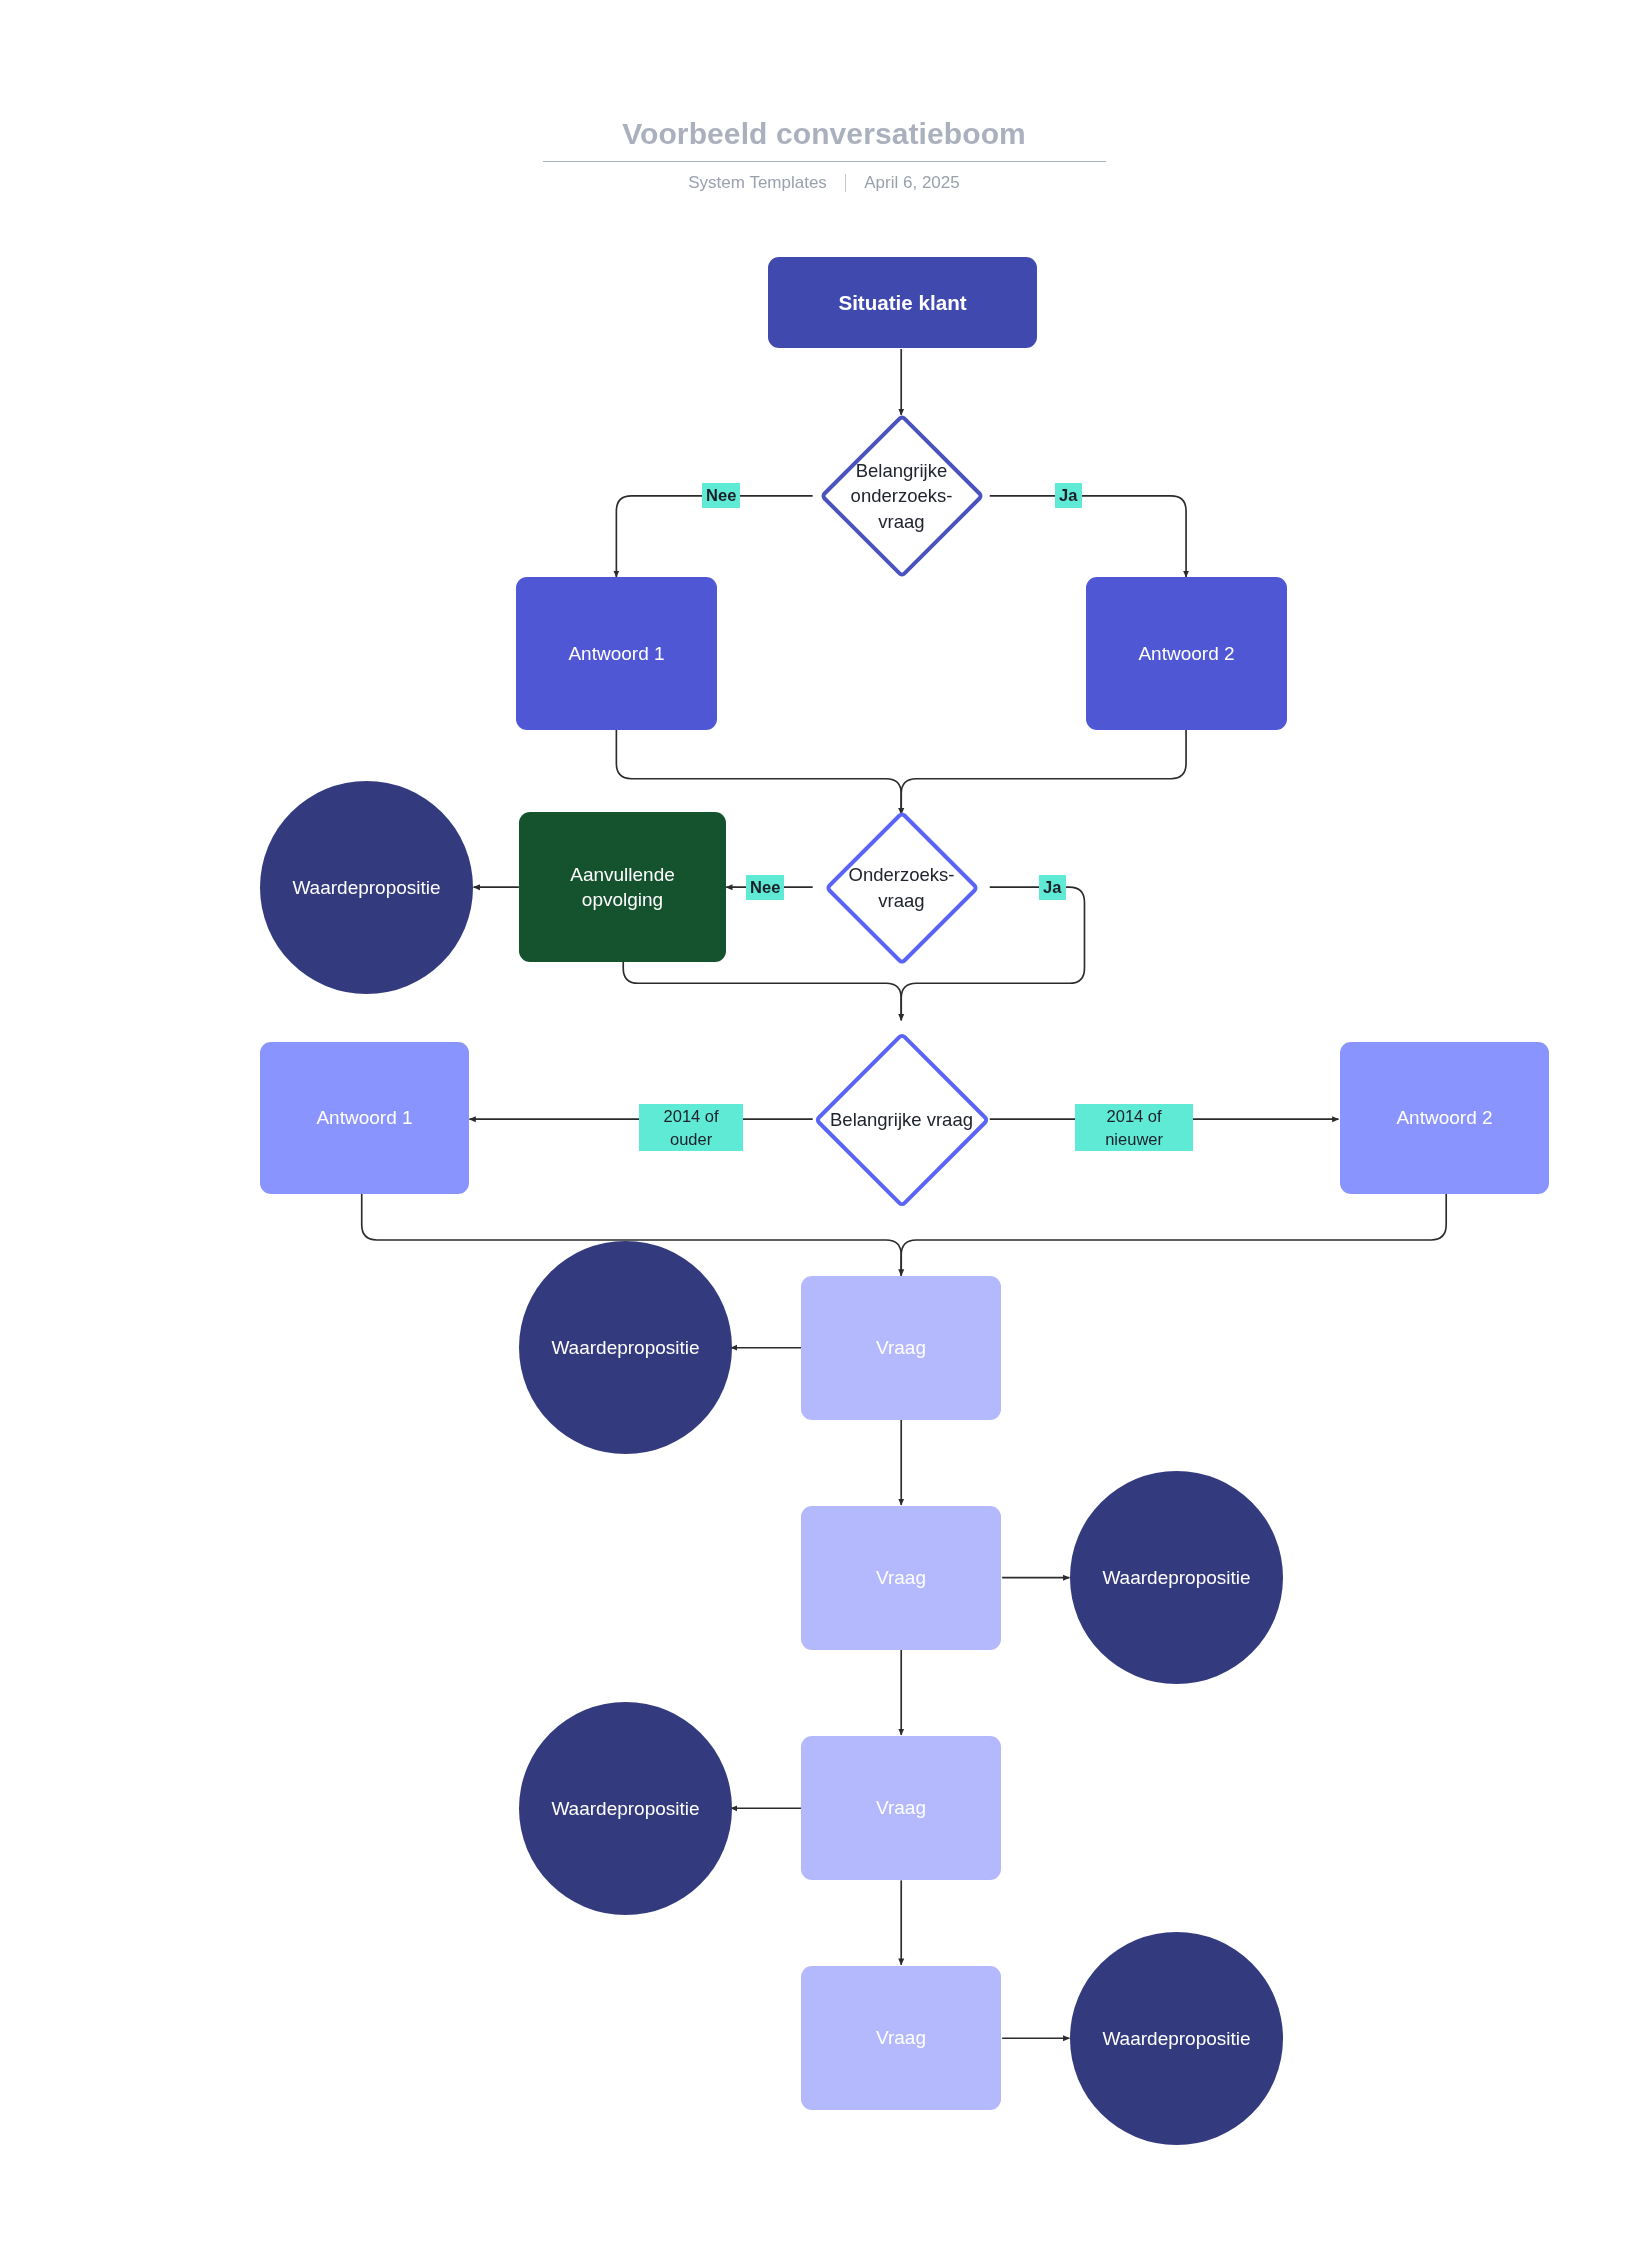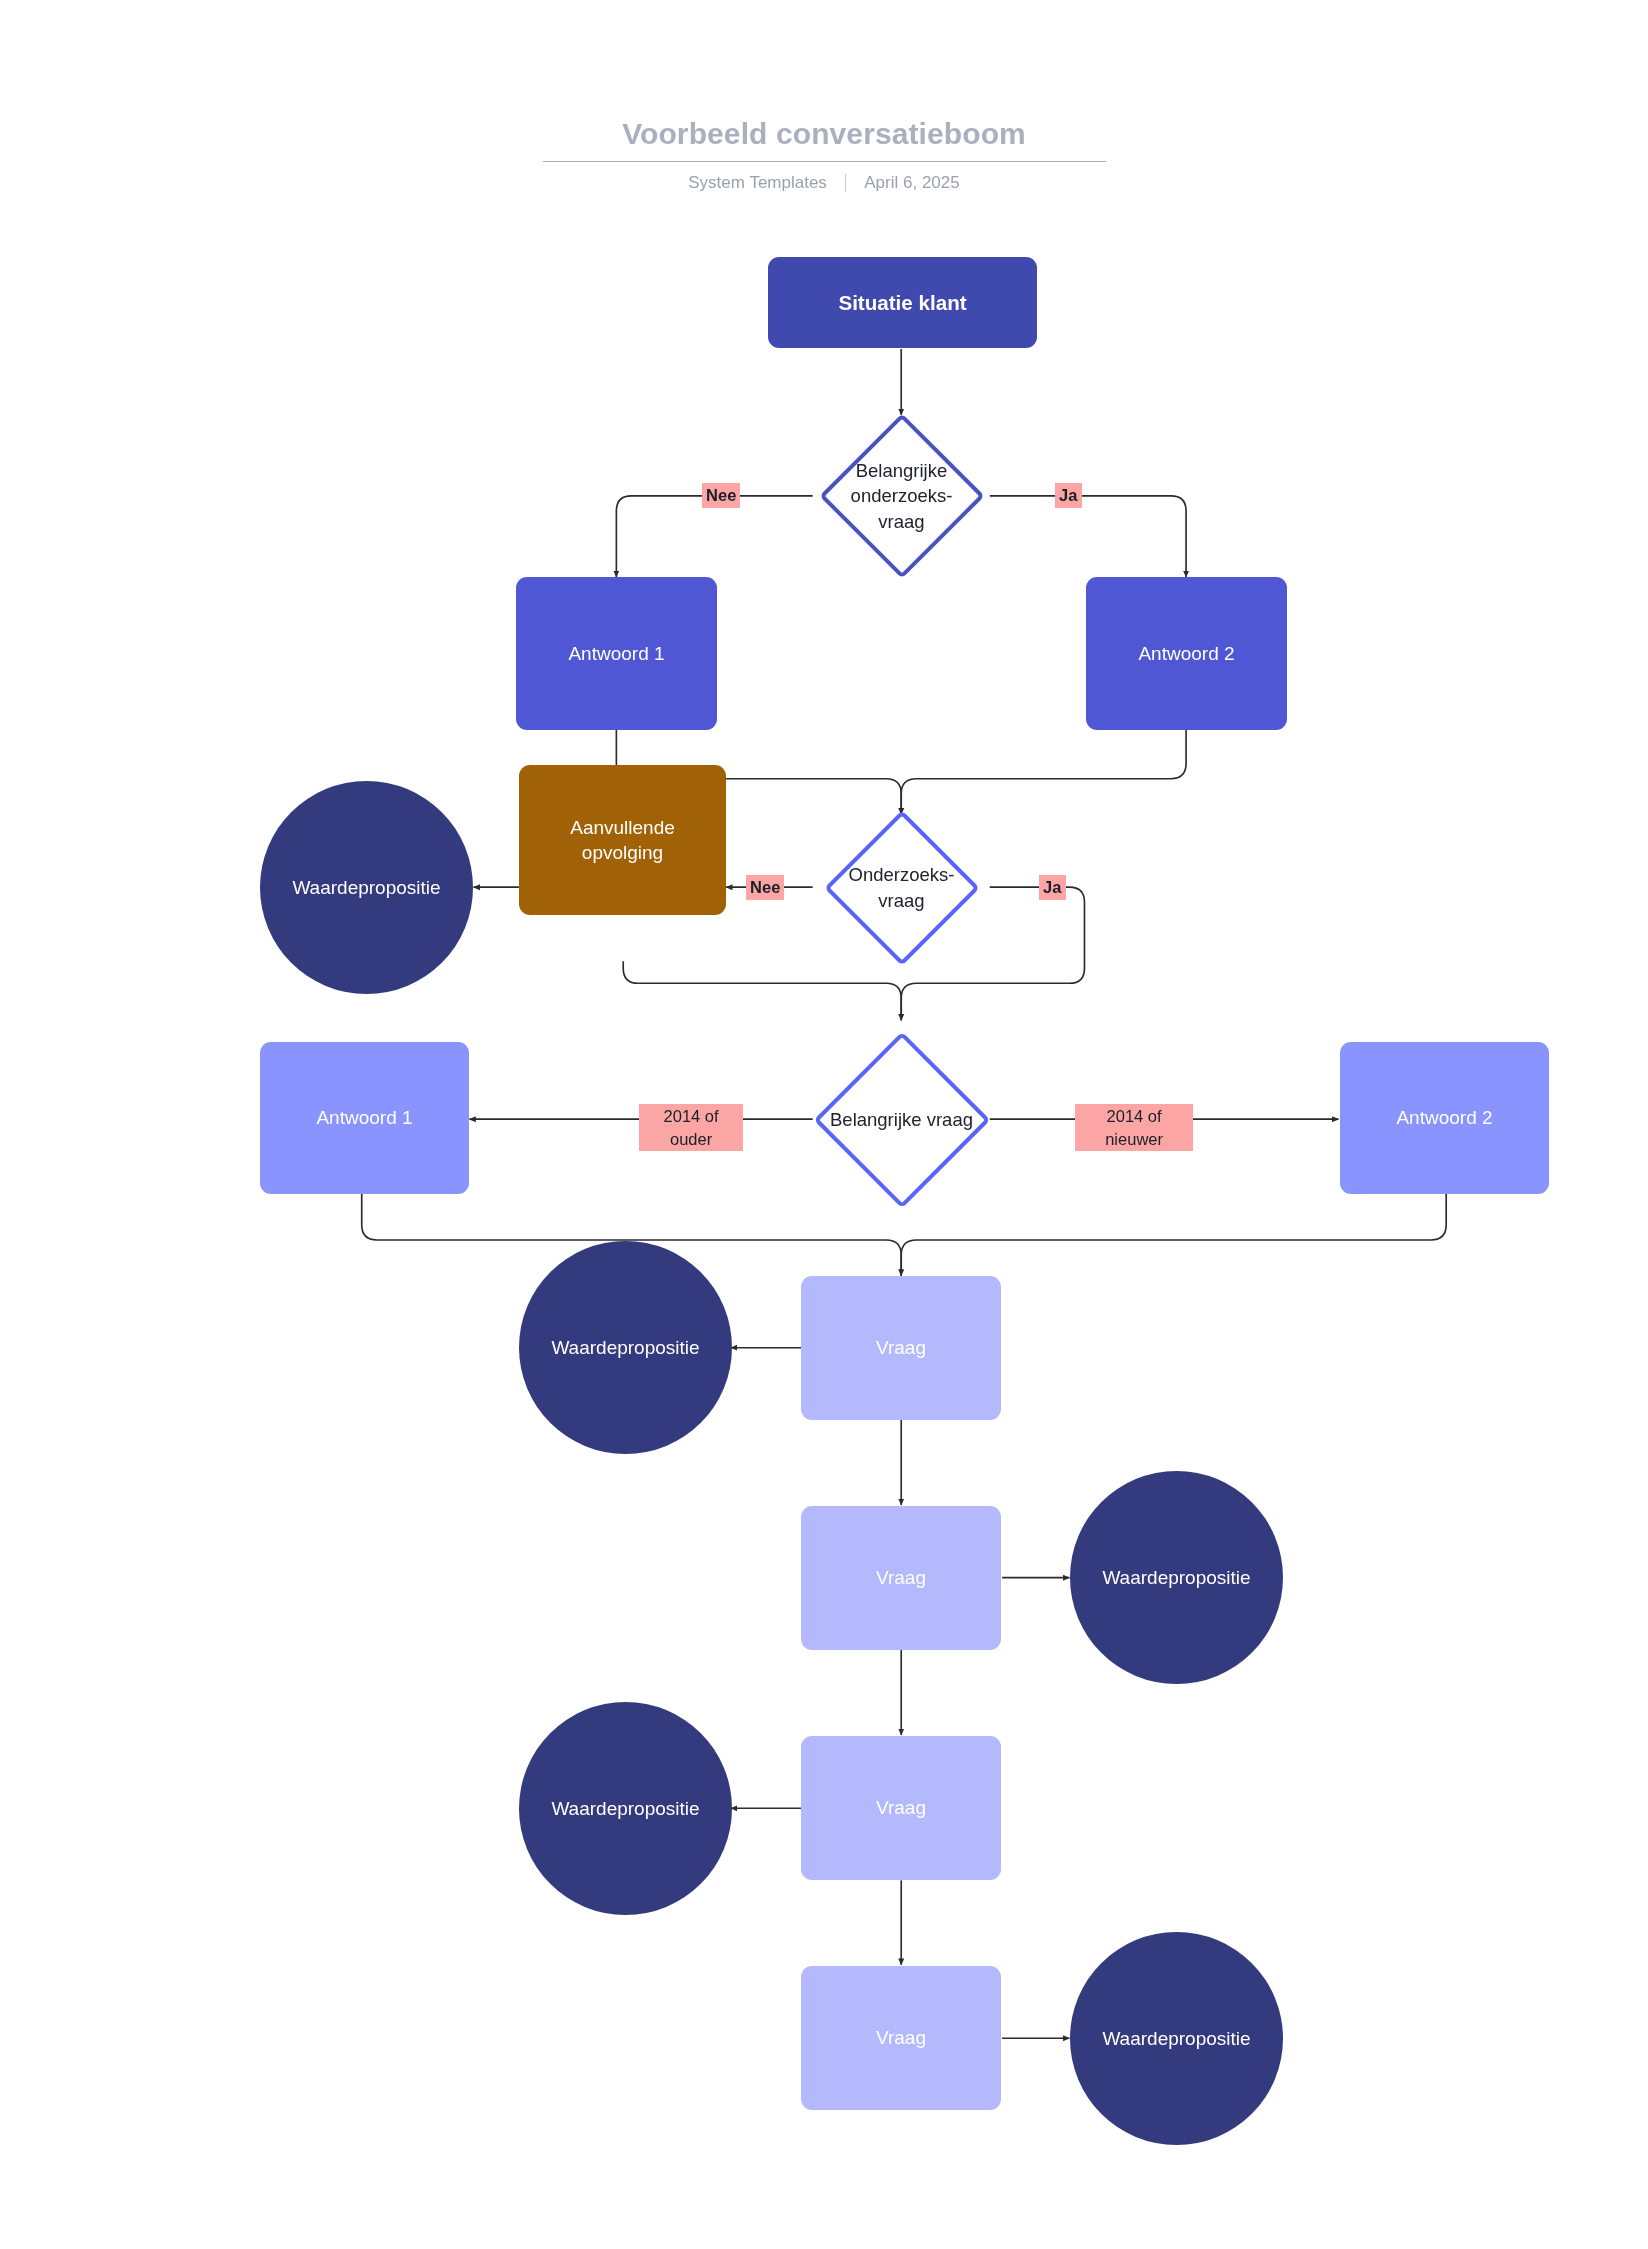--- a/index.html
+++ b/index.html
@@ -107,21 +107,21 @@
     text-align: center;
     color: #20242e;
     font-size: 18.5px;
     line-height: 1.38;
     z-index: 3;
   }
 
   
   .edge-label {
     position: absolute;
-    background: #fca5a5;
+    background: #5eead4;
     color: #1b1f27;
     font-size: 16.5px;
     line-height: 1.35;
     text-align: center;
     padding: 1.4px 4.1px;
     z-index: 6;
     white-space: pre-line;
   }
   .edge-label.bold { font-weight: bold; }
 
@@ -220,21 +220,21 @@
   </div>
 
   <div class="diamond" style="left:813px; top:814px; width:177px; height:148px;">
     <div class="dia-shape" style="width:110px; height:110px; border-color:#5b64f8;"></div>
     <div class="dia-label">Onderzoeks-
 vraag</div>
   </div>
   <div class="edge-label bold" style="left:746px; top:875px;">Nee</div>
   <div class="edge-label bold" style="left:1039px; top:875px;">Ja</div>
 
-  <div class="node rect" style="left:519px; top:765px; width:207px; height:150px; background:#a16207;">
+  <div class="node rect" style="left:519px; top:812px; width:207px; height:150px; background:#14532d;">
     <span>Aanvullende opvolging</span>
   </div>
 
   <div class="node circle" style="left:260px; top:781px; width:213px; height:213px; background:#333a7e;">
     <span>Waardepropositie</span>
   </div>
 
   <div class="diamond" style="left:813px; top:1020px; width:177px; height:199px;">
     <div class="dia-shape" style="width:125px; height:125px; border-color:#5b64f8;"></div>
     <div class="dia-label">Belangrijke vraag</div>

